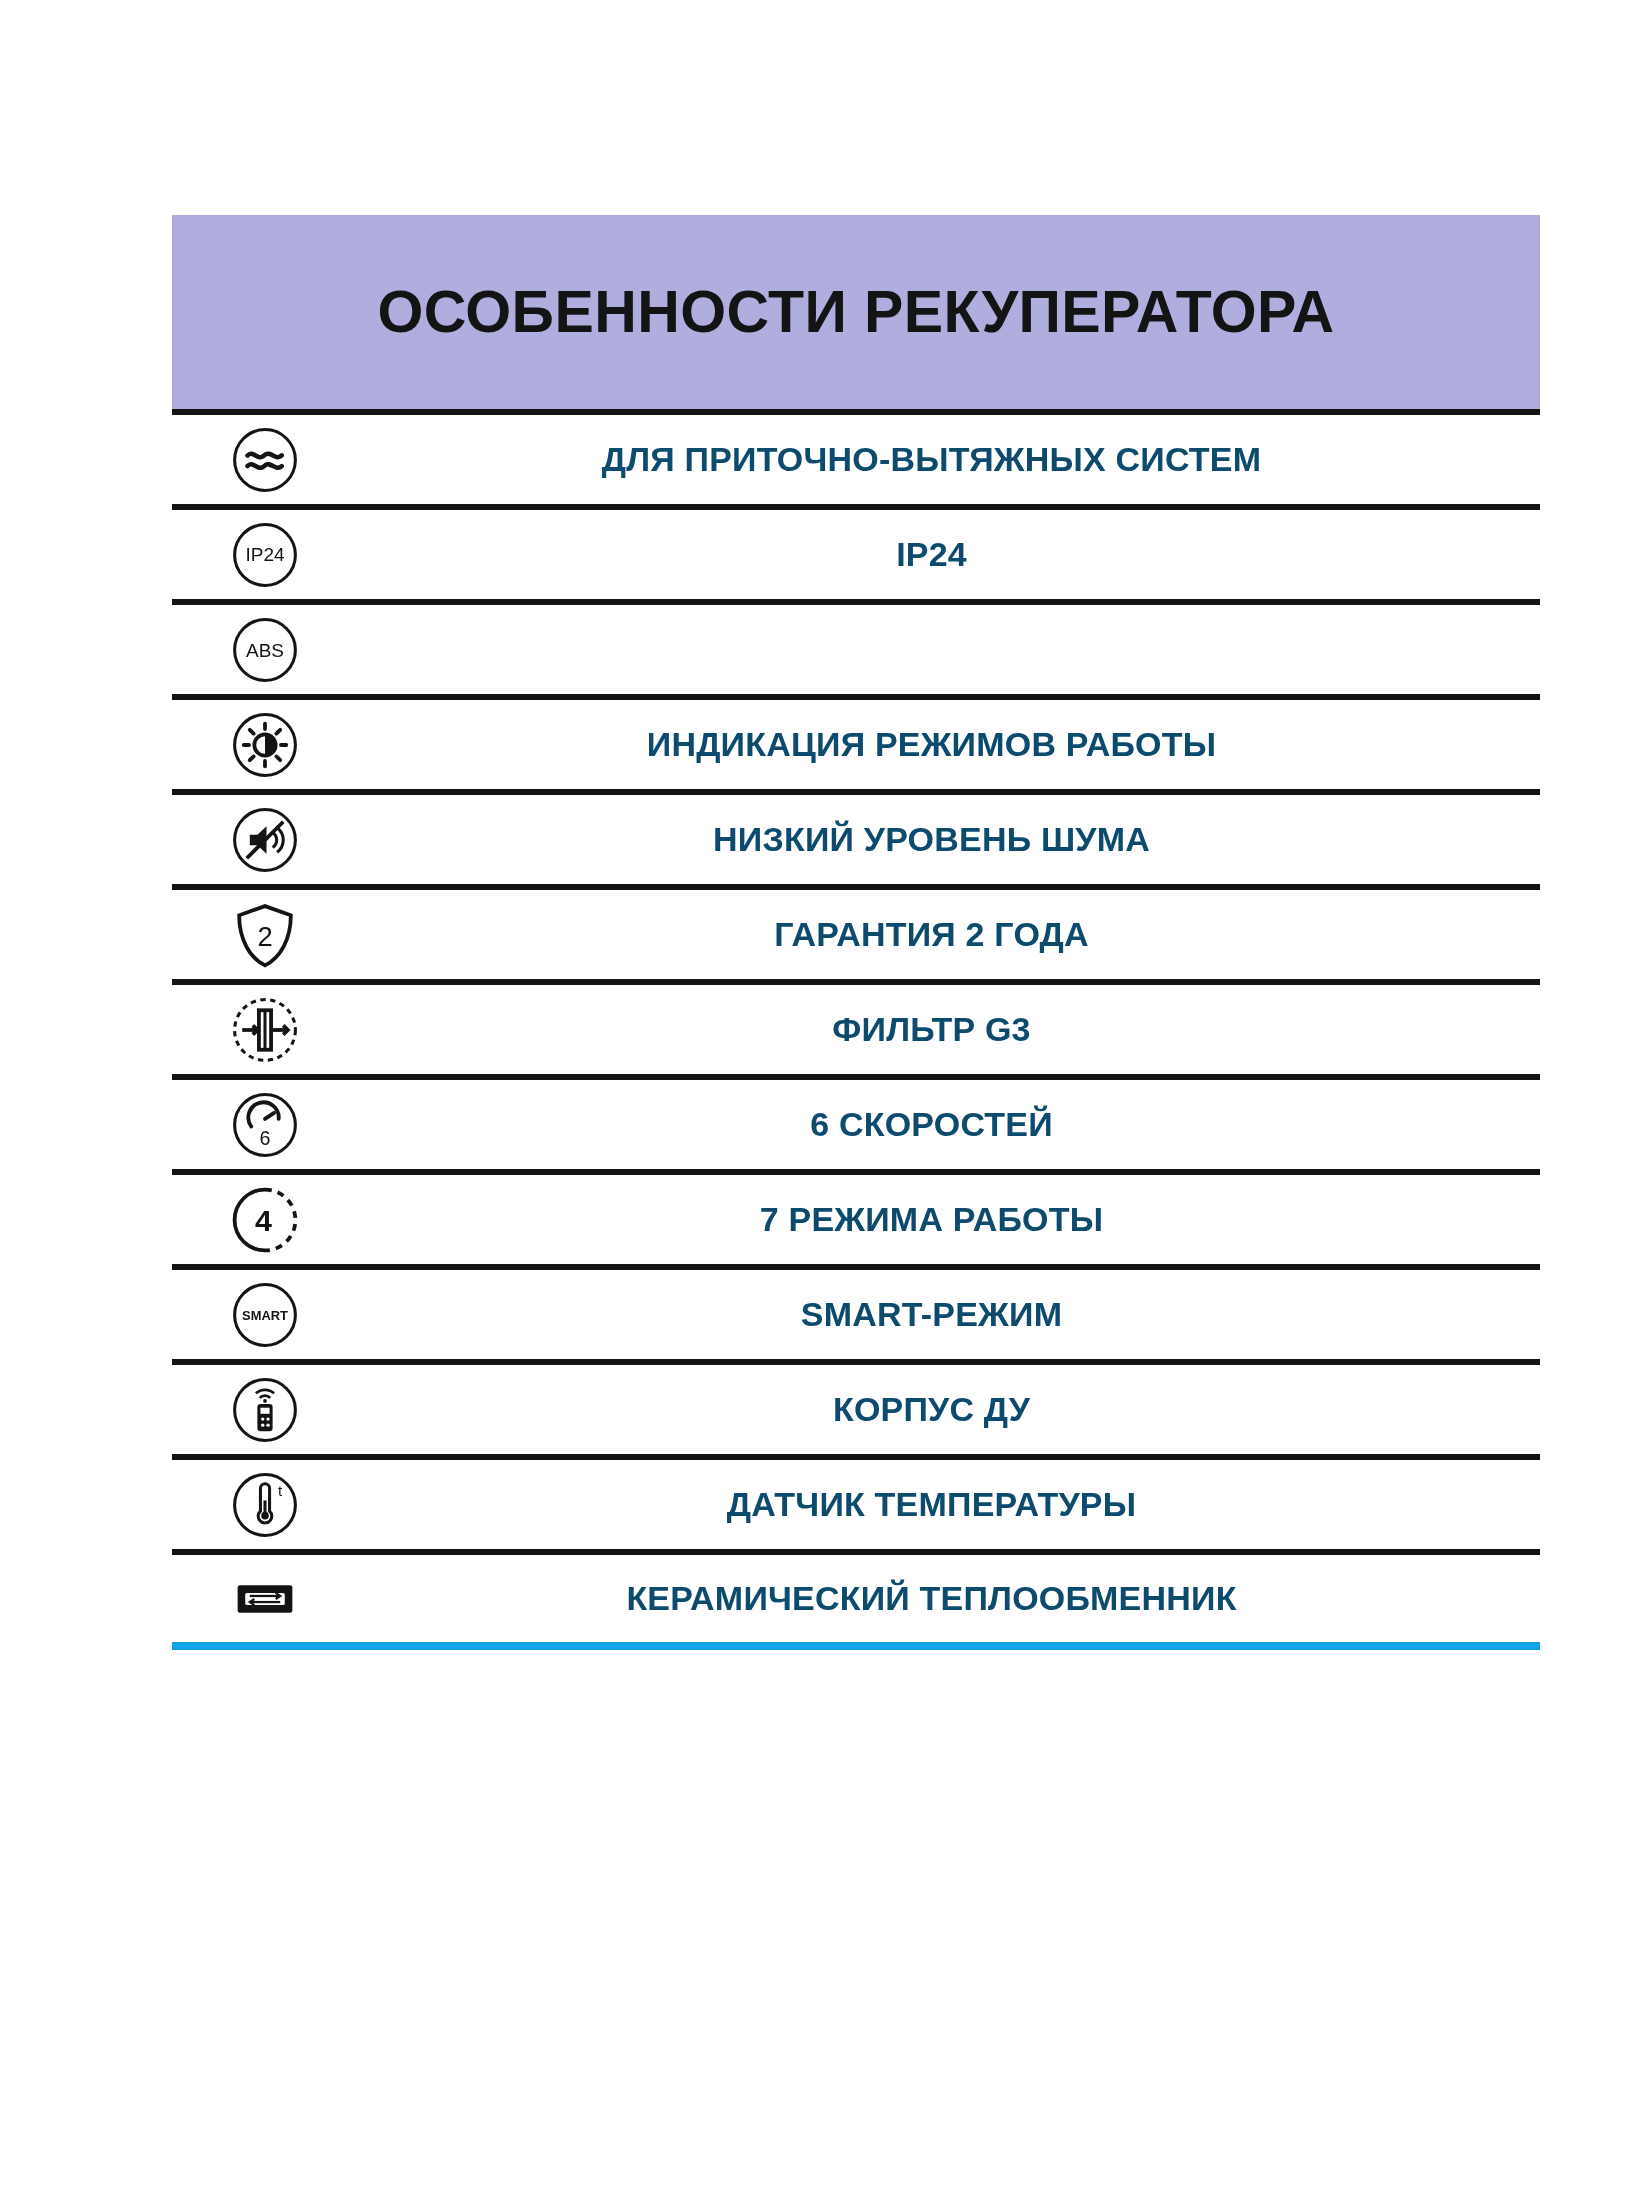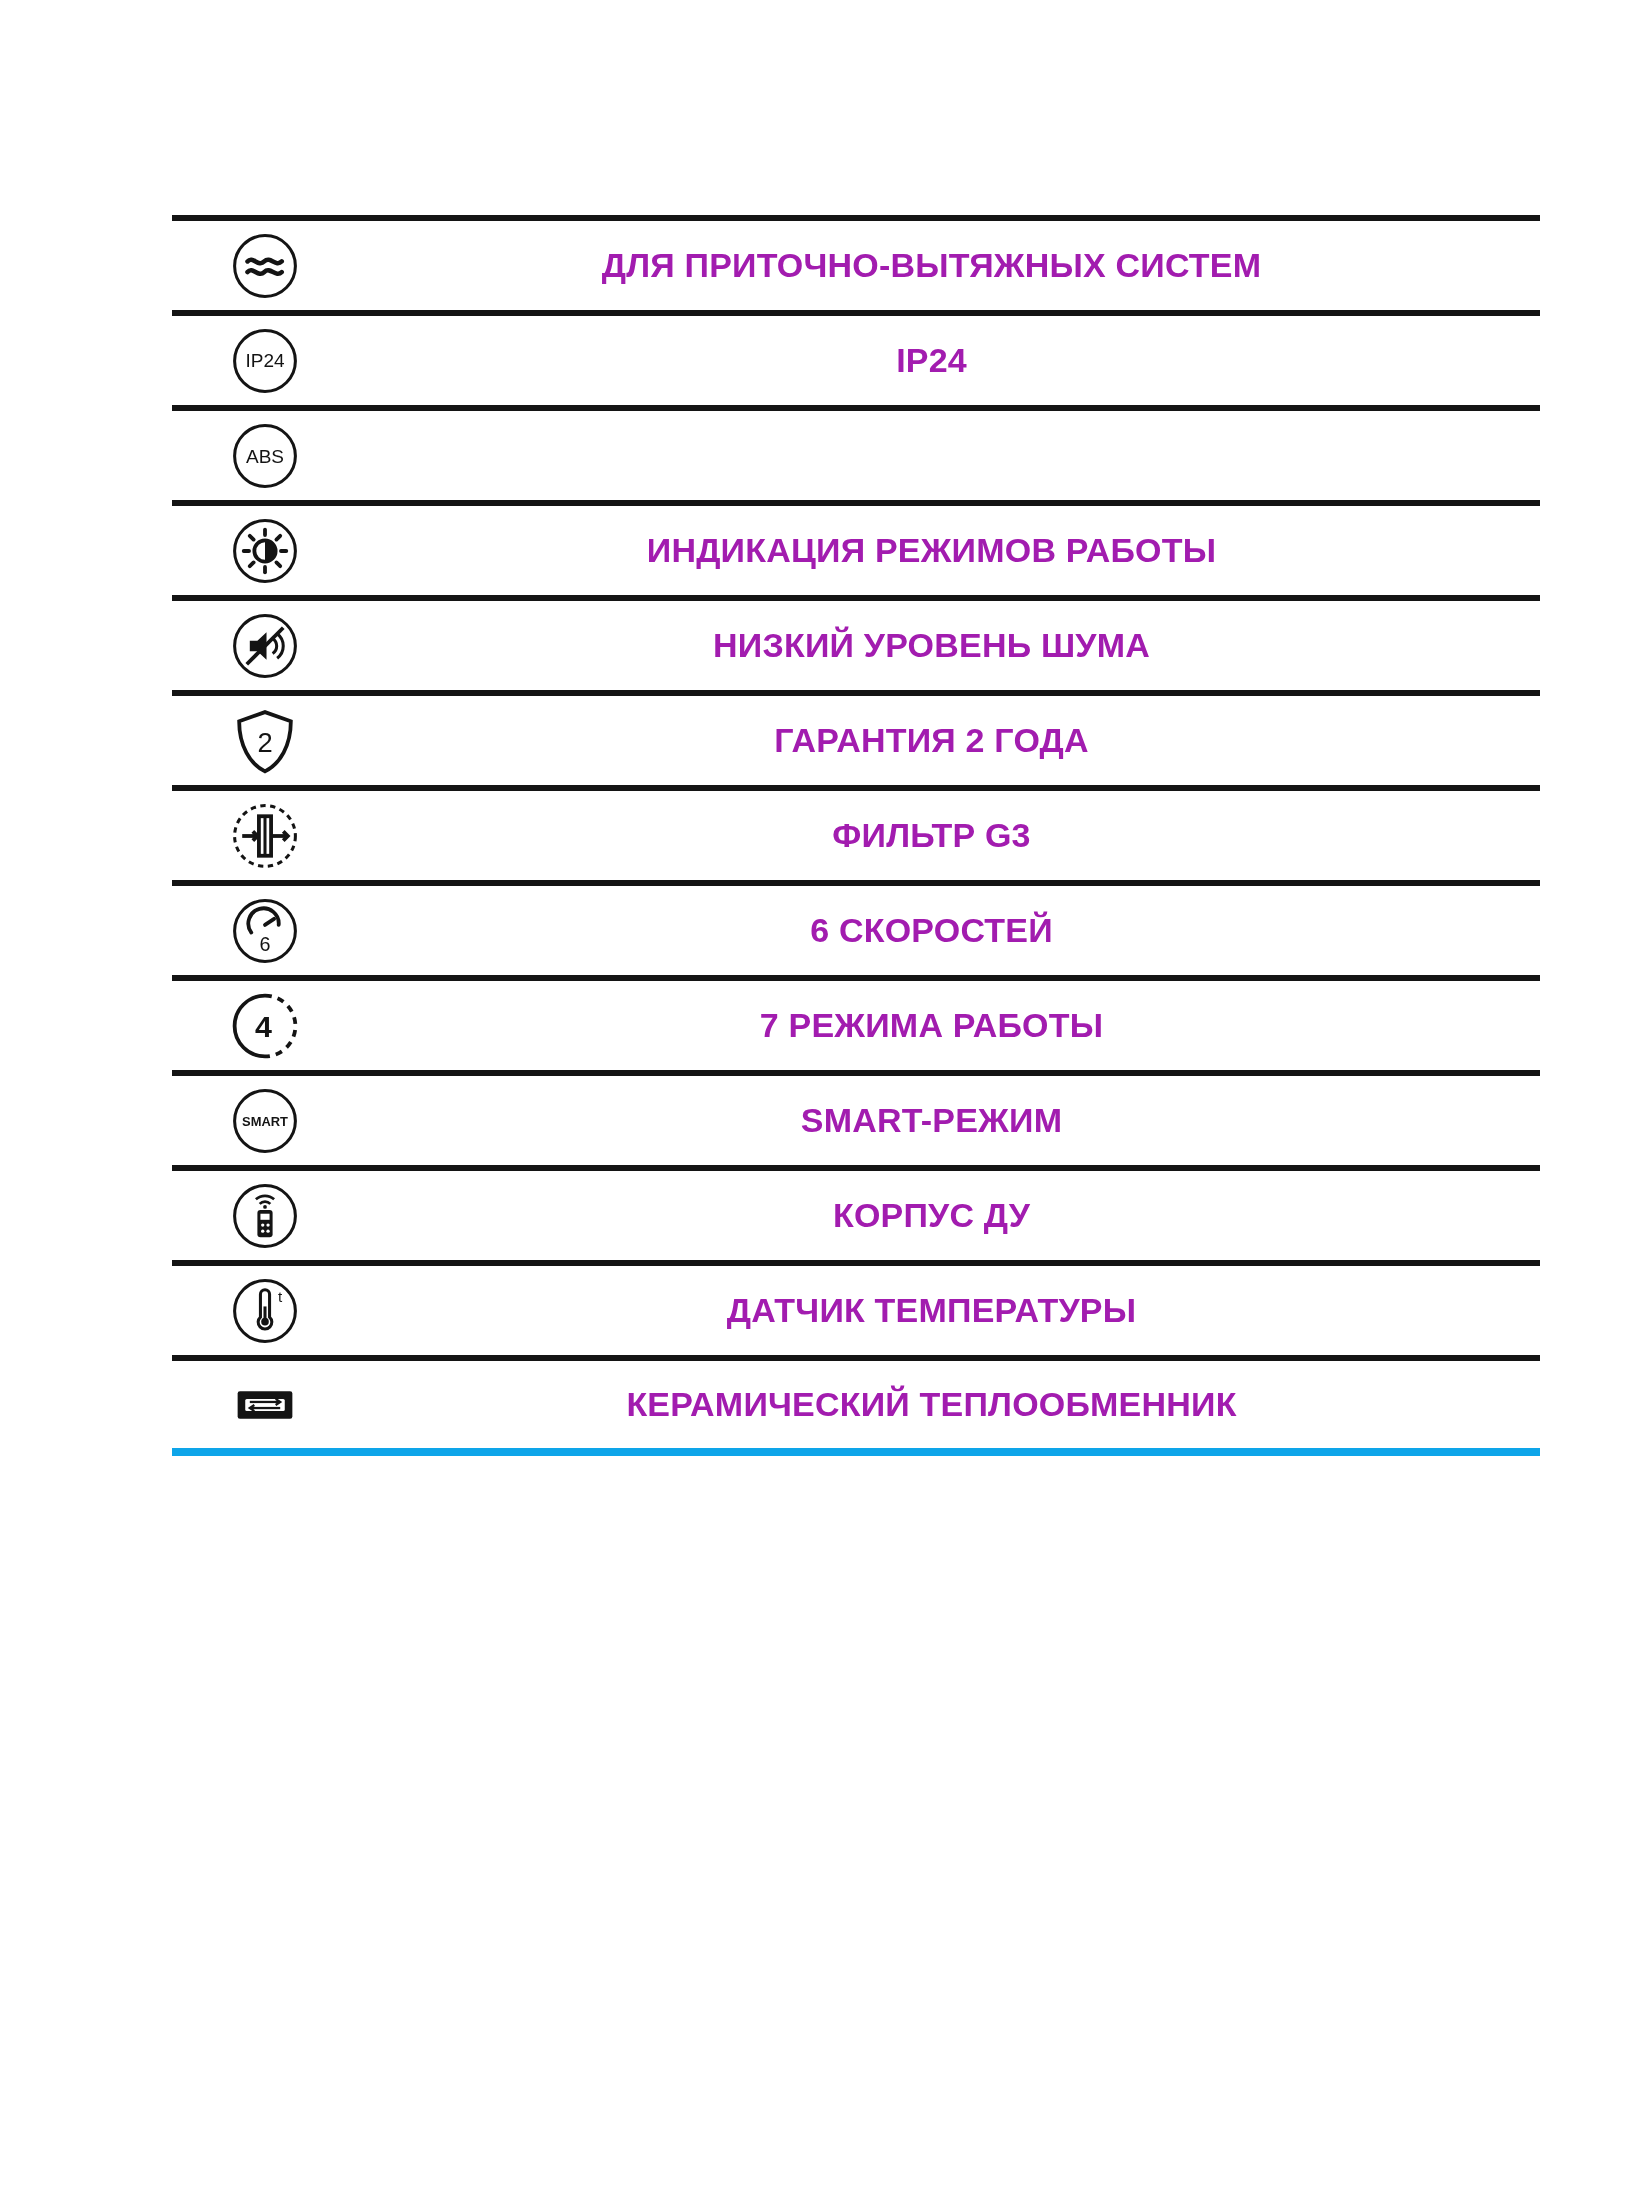--- a/index.html
+++ b/index.html
@@ -61,34 +61,37 @@
     flex: 1;
     display: flex;
     align-items: center;
     justify-content: center;
     padding-right: 34px;
     height: 100%;
   }
   .label-cell span {
     font-size: 34px;
     font-weight: 700;
-    color: #a21caf;
+    color: #0c4a6e;
     text-align: center;
     letter-spacing: 0.2px;
     white-space: nowrap;
   }
   svg { display: block; }
   .ic { width: 76px; height: 76px; }
 </style>
 </head>
 <body>
 
 <div class="page">
   <div class="sheet">
 
+    <div class="title-bar">
+      <h1>ОСОБЕННОСТИ РЕКУПЕРАТОРА</h1>
+    </div>
 
     <div class="rows">
 
       <div class="row">
         <div class="icon-cell">
           <svg class="ic" viewBox="0 0 100 100">
             <circle cx="50" cy="50" r="40" fill="none" stroke="#141414" stroke-width="4"></circle>
             <path d="M27 44 C34 36, 41 52, 49 44 C57 36, 64 52, 72 44" fill="none" stroke="#141414" stroke-width="6" stroke-linecap="round"></path>
             <path d="M27 58 C34 50, 41 66, 49 58 C57 50, 64 66, 72 58" fill="none" stroke="#141414" stroke-width="6" stroke-linecap="round"></path>
           </svg>

